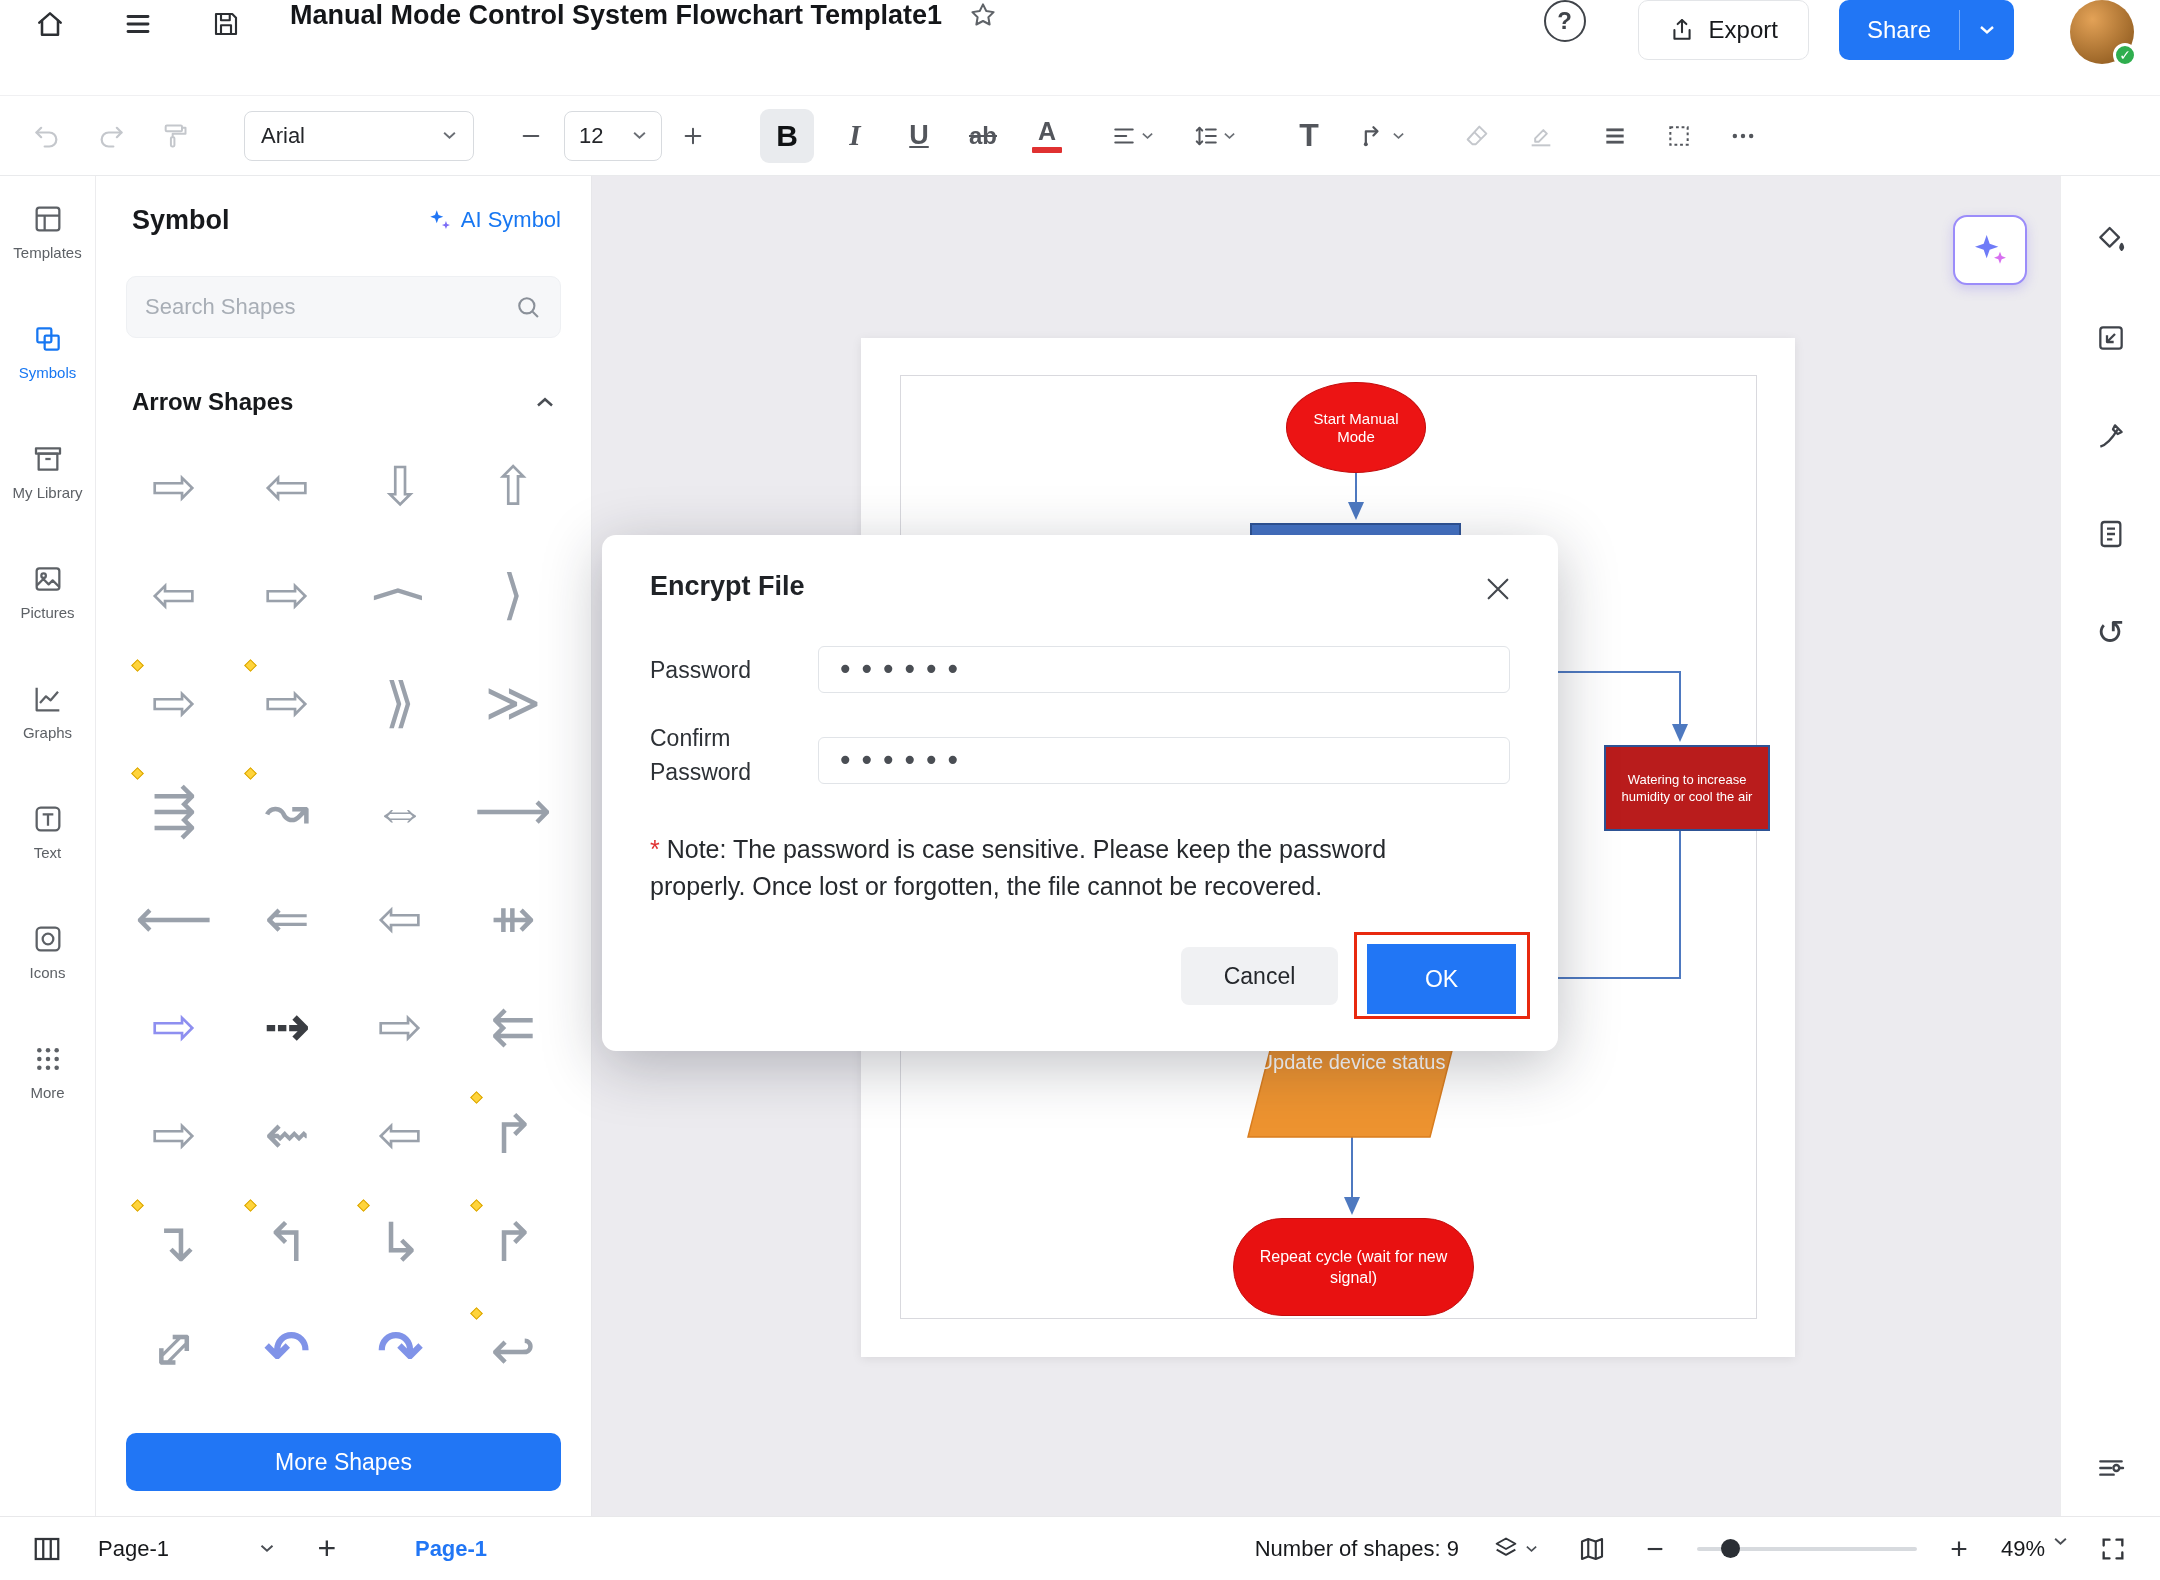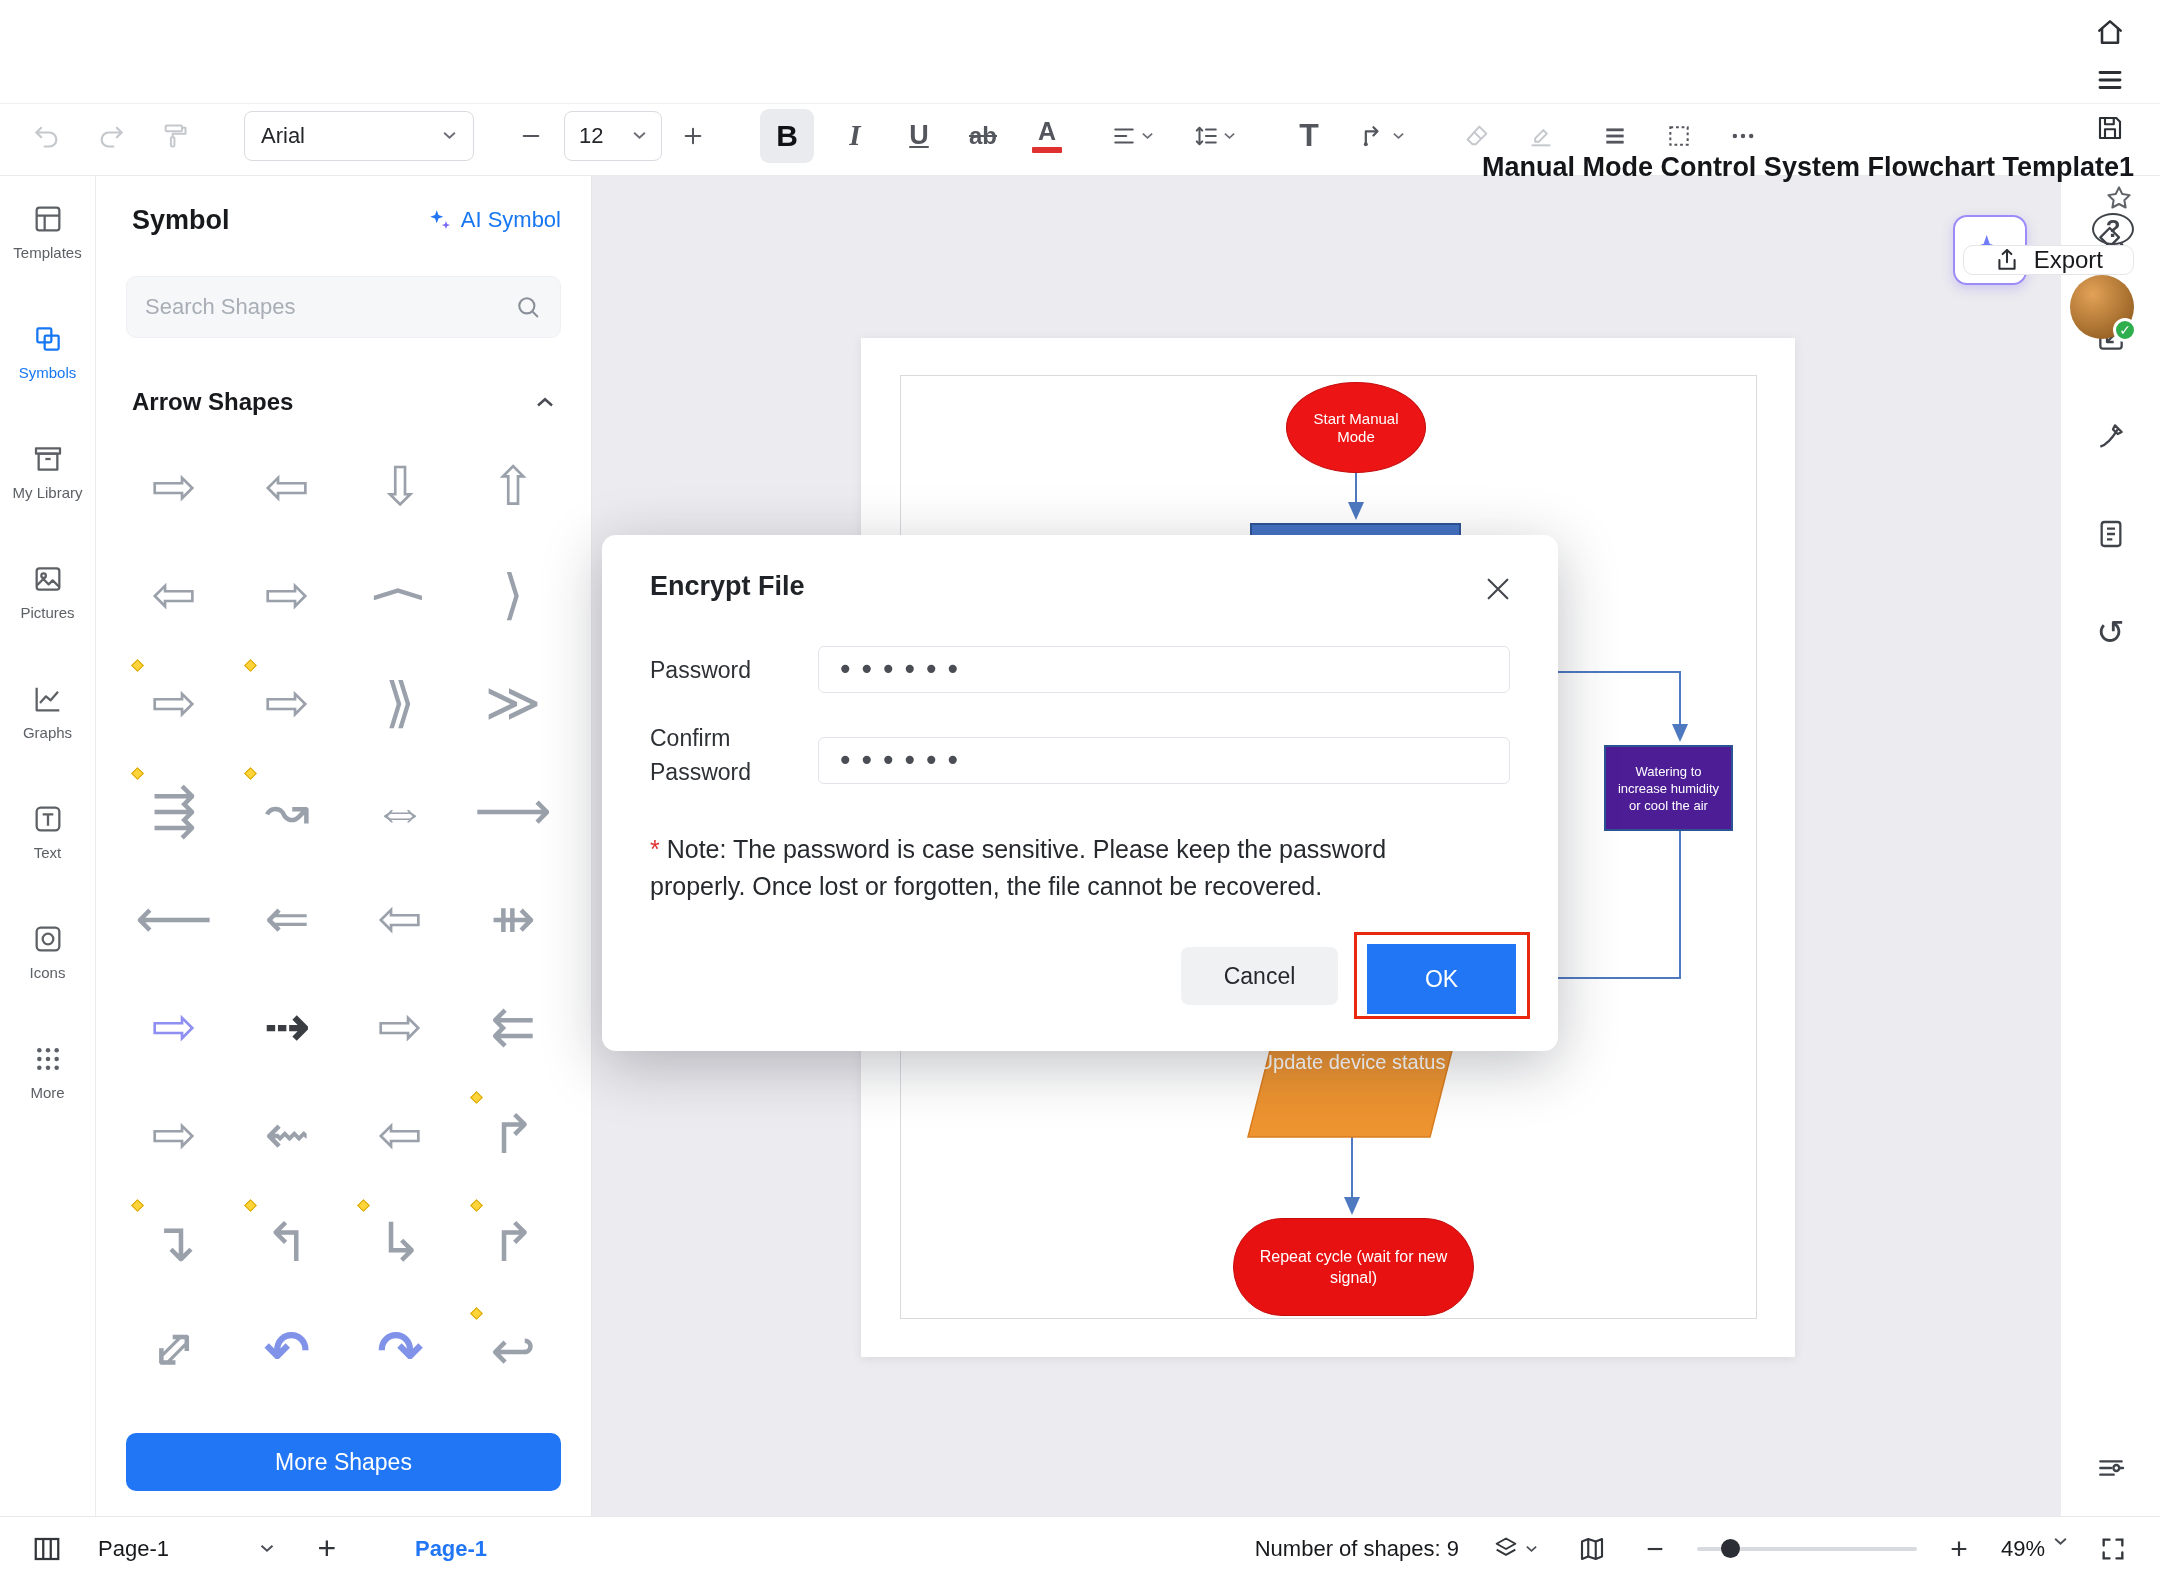--- a/index.html
+++ b/index.html
@@ -1,21 +1,21 @@
 <!DOCTYPE html>
 <html><head>
 <meta charset="utf-8">
 <style>
   * { margin:0; padding:0; box-sizing:border-box; }
   html,body { width:2160px; height:1580px; }
   body { font-family:"Liberation Sans", sans-serif; background:#fff; position:relative; overflow:hidden; color:#17191c; }
   svg { display:block; }
 
   
-  .header { position:absolute; left:0; top:8px; width:2160px; height:96px; background:#fff; border-bottom:1px solid #f0f0f2; display:flex; align-items:flex-end; padding:0 26px; z-index:20;flex-direction:column; }
+  .header { position:absolute; left:0; top:0; width:2160px; height:96px; background:#fff; border-bottom:1px solid #f0f0f2; display:flex; align-items:flex-start; padding:0 26px; z-index:20; }
   .hd-icon { width:48px; height:48px; display:flex; align-items:center; justify-content:center; color:#2c2f33; border-radius:8px; cursor:pointer; flex:0 0 auto; }
   .hd-icon + .hd-icon { margin-left:40px; }
   .doc-title { font-size:27px; font-weight:700; color:#141619; margin-left:40px; white-space:nowrap; }
   .title-star { margin-left:26px; flex:0 0 auto; }
   .help-circle { margin-left:auto; width:42px; height:42px; border:2.4px solid #40444a; border-radius:50%; display:flex; align-items:center; justify-content:center; font-size:24px; font-weight:700; color:#40444a; cursor:pointer; }
   .export-btn { margin-left:52px; height:60px; padding:0 30px; border:1.5px solid #e3e5e8; border-radius:10px; display:flex; align-items:center; gap:14px; font-size:24px; color:#17191c; background:#fff; cursor:pointer; }
   .share-btn { margin-left:30px; height:60px; border-radius:10px; background:#2176f5; color:#fff; display:flex; align-items:stretch; overflow:hidden; cursor:pointer; }
   .share-main { display:flex; align-items:center; padding:0 28px; font-size:24px; font-weight:500; }
   .share-div { width:1px; background:rgba(255,255,255,.4); margin:10px 0; }
   .share-caret { display:flex; align-items:center; padding:0 18px; }
@@ -62,21 +62,21 @@
   .more-shapes-btn { position:absolute; left:30px; right:30px; bottom:25px; height:58px; background:#2176f5; color:#fff; border-radius:10px; display:flex; align-items:center; justify-content:center; font-size:23px; font-weight:500; cursor:pointer; }
 
   
   .canvas { position:absolute; left:592px; top:176px; right:100px; bottom:64px; background:#ecebef; overflow:hidden; z-index:5; }
   .page { position:absolute; left:269px; top:162px; width:934px; height:1019px; background:#fff; box-shadow:0 2px 10px rgba(0,0,0,.08); }
   .page-inner { position:absolute; left:308px; top:199px; width:857px; height:944px; border:1px solid #d9d9de; }
   .conn-svg { position:absolute; left:0; top:0; }
   .node { position:absolute; display:flex; align-items:center; justify-content:center; text-align:center; color:#fff; cursor:pointer; }
   .node-start { left:694px; top:206px; width:140px; height:91px; background:#EC1414; border:1.5px solid #c40d0d; border-radius:50%; font-size:15px; line-height:18px; padding:6px; }
   .node-hidden-rect { left:658px; top:347px; width:211px; height:90px; background:#4472C4; border:2px solid #2E5395; }
-  .node-watering { left:1012px; top:569px; width:129px; height:86px; background:#4c1d95; border:2px solid #2E5395; font-size:13px; line-height:17px; padding:8px; }
+  .node-watering { left:1012px; top:569px; width:166px; height:86px; background:#b91c1c; border:2px solid #2E5395; font-size:13px; line-height:17px; padding:8px; }
   .node-repeat { left:641px; top:1042px; width:241px; height:98px; background:#E81111; border:1.5px solid #c40d0d; border-radius:49px; font-size:16px; line-height:21px; padding:8px 20px; }
   .para-label { position:absolute; left:655px; top:876px; width:210px; text-align:center; color:#fff; font-size:20px; line-height:21px; pointer-events:none; }
   .ai-float { position:absolute; left:1361px; top:39px; width:74px; height:70px; background:#fff; border:2.5px solid #9b8cfa; border-radius:14px; box-shadow:0 4px 12px rgba(110,90,240,.25); display:flex; align-items:center; justify-content:center; cursor:pointer; }
 
   
   .right-rail { position:absolute; right:0; top:176px; bottom:64px; width:100px; background:#fff; border-left:1px solid #ececee; display:flex; flex-direction:column; align-items:center; padding-top:44px; gap:58px; z-index:15; }
   .rr-icon { width:40px; height:40px; display:flex; align-items:center; justify-content:center; color:#3f434a; cursor:pointer; }
   .rr-bottom { margin-top:auto; margin-bottom:28px; }
 
   

